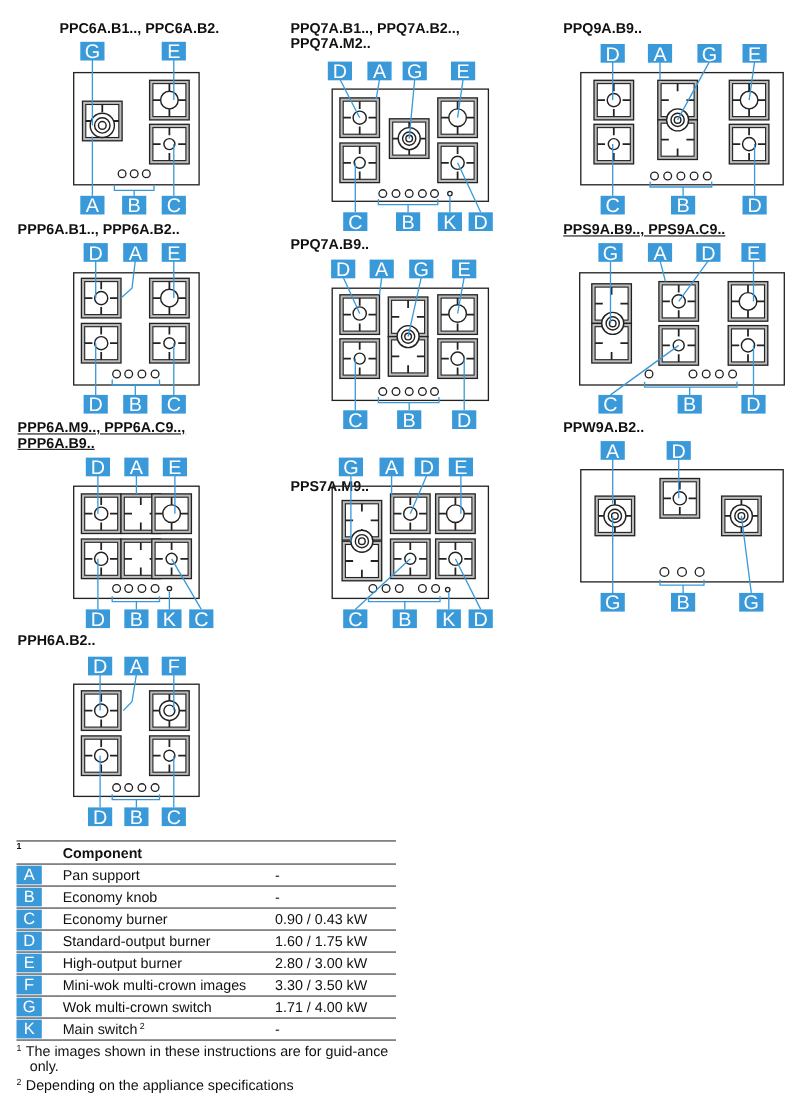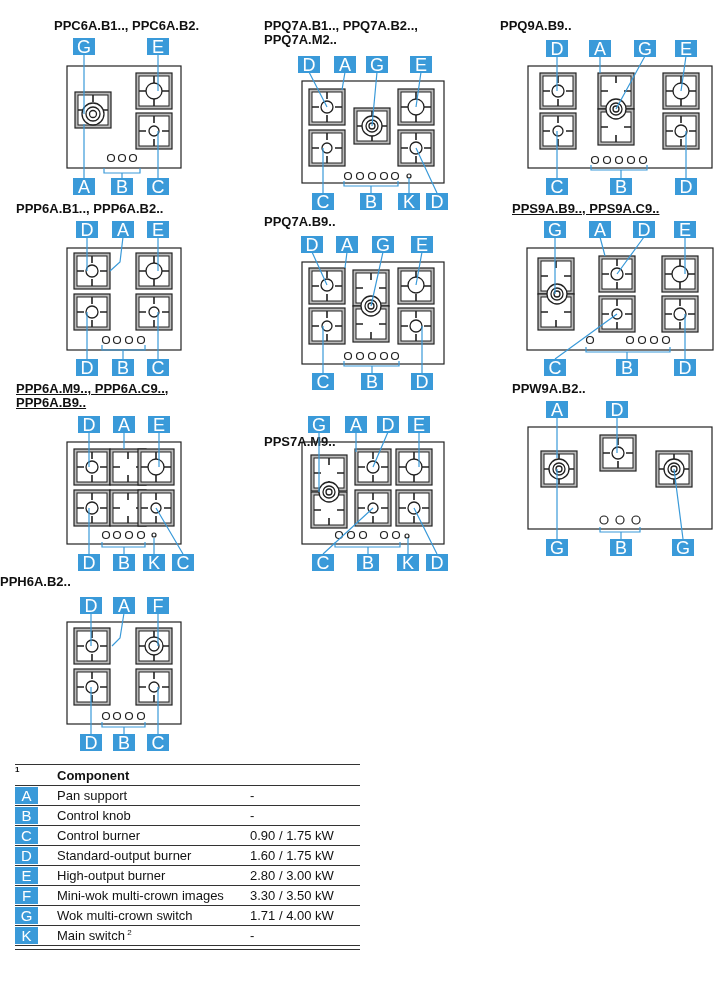--- a/index.html
+++ b/index.html
@@ -16,29 +16,29 @@
   .foot div{padding-left:12px;text-indent:-12px;}
   .foot sup{font-size:8px;margin-right:4px;}
 </style>
 </head>
 <body>
 
 <div id="titles">
     <div class="title" style="left: 16px; top: 19px; padding-left: 38px;">PPC6A.B1.., PPC6A.B2.</div>
     <div class="title" style="left: 264px; top: 19px;">PPQ7A.B1.., PPQ7A.B2..,
 PPQ7A.M2..</div>
-    <div class="title" style="left: 500px; top: 19px;">PPQ9A.B9..</div>
+    <div class="title" style="left: 512px; top: 19px;">PPQ9A.B9..</div>
     <div class="title" style="left: 16px; top: 202px;">PPP6A.B1.., PPP6A.B2..</div>
     <div class="title" style="left: 264px; top: 215px;">PPQ7A.B9..</div>
     <div class="title" style="left: 512px; top: 202px; text-decoration: underline;">PPS9A.B9.., PPS9A.C9..</div>
     <div class="title" style="left: 16px; top: 382px; text-decoration: underline;">PPP6A.M9.., PPP6A.C9..,
 PPP6A.B9..</div>
     <div class="title" style="left: 264px; top: 395px; margin-top: 40px;">PPS7A.M9..</div>
     <div class="title" style="left: 512px; top: 382px;">PPW9A.B2..</div>
-    <div class="title" style="left: 0; top: 575px;">PPH6A.B2..</div>
+    <div class="title" style="left: 16px; top: 575px;">PPH6A.B2..</div>
   </div>
 
 <svg class="diag" width="719" height="760" viewBox="0 0 719 760" xmlns="http://www.w3.org/2000/svg">
   <defs>
     <g id="grate">
       <rect x="0" y="0" width="36" height="36" fill="#bbb" stroke="#222" stroke-width="1.2"></rect>
       <rect x="3" y="3" width="30" height="30" fill="#fff" stroke="#222" stroke-width="1"></rect>
       <path d="M18 3v7M18 26v7M3 18h7M26 18h7" stroke="#222" stroke-width="1.6"></path>
     </g>
   </defs>
@@ -512,27 +512,27 @@
       <td style="width:193px;margin-top:32px;">Component</td>
       <td></td>
     </tr>
   <tr>
         <td><span class="badge" style="background: rgb(58, 154, 217);">A</span></td>
         <td><span>Pan support</span></td>
         <td>-</td>
       </tr>
       <tr>
         <td><span class="badge" style="background: rgb(58, 154, 217);">B</span></td>
-        <td><span>Control knob</span></td>
+        <td><span>Economy knob</span></td>
         <td>-</td>
       </tr>
       <tr>
         <td><span class="badge" style="background: rgb(58, 154, 217);">C</span></td>
-        <td><span>Control burner</span></td>
-        <td>0.90 / 1.75 kW</td>
+        <td><span>Economy burner</span></td>
+        <td>0.90 / 0.43 kW</td>
       </tr>
       <tr>
         <td><span class="badge" style="background: rgb(58, 154, 217);">D</span></td>
         <td><span>Standard-output burner</span></td>
         <td>1.60 / 1.75 kW</td>
       </tr>
       <tr>
         <td><span class="badge" style="background: rgb(58, 154, 217);">E</span></td>
         <td><span>High-output burner</span></td>
         <td>2.80 / 3.00 kW</td>
@@ -549,13 +549,15 @@
       </tr>
       <tr>
         <td><span class="badge" style="background: rgb(58, 154, 217);">K</span></td>
         <td><span>Main switch</span><span class="supnum"> 2</span></td>
         <td>-</td>
       </tr>
     </tbody>
 </table>
 
 <div class="foot" id="foot">
+    <div><sup>1</sup><span>The images shown in these instructions are for guid-ance only.</span></div>
+    <div><sup>2</sup><span>Depending on the appliance specifications</span></div>
   </div>
 
 </body></html>

